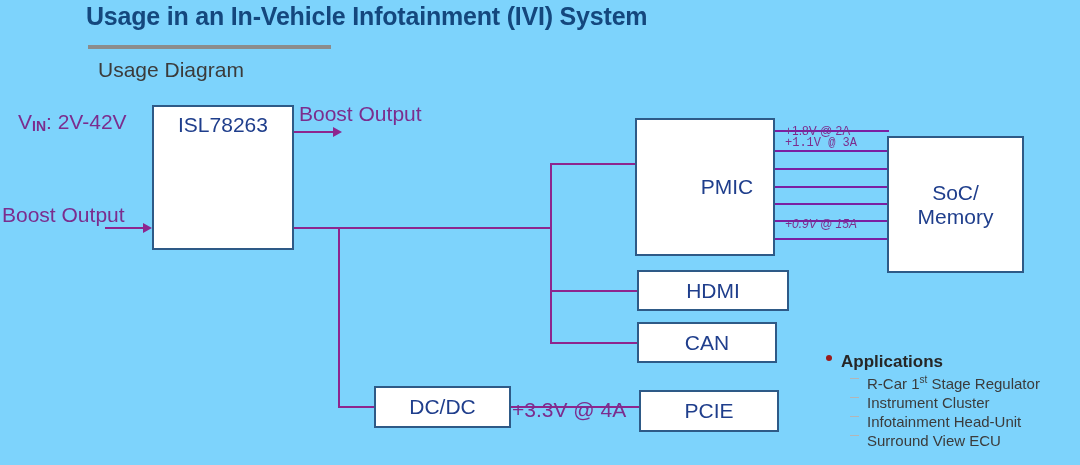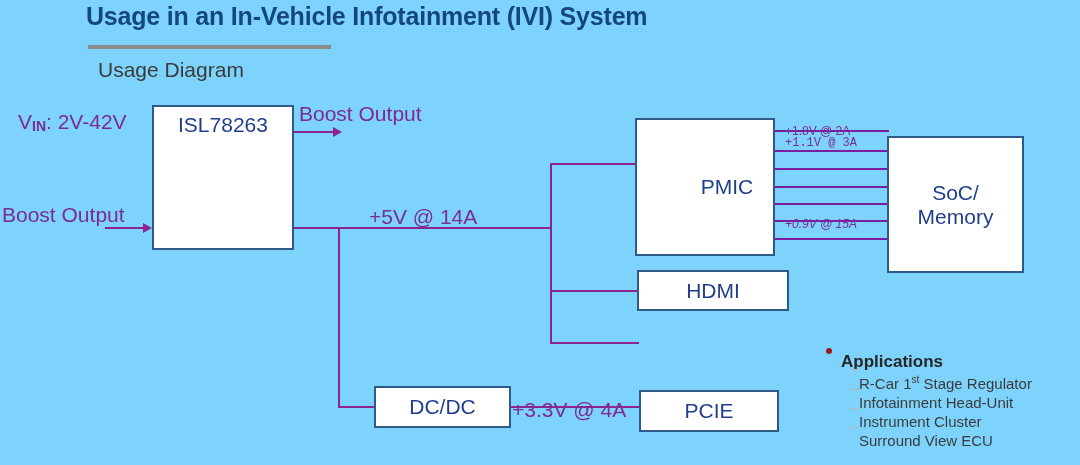--- a/index.html
+++ b/index.html
@@ -104,40 +104,41 @@
   #lbl-r7 { left: 785px; top: 217px; font-style: italic; }
 
   
   #apps {
     left: 826px;
     top: 352px;
     width: 250px;
   }
   #apps-head-row {
     display: flex;
-    align-items: flex-start;
+    align-items: center;
     gap: 9px;
   }
   #apps-bullet {
     width: 6px; height: 6px;
     border-radius: 50%;
     background: #9B1B1B;
     flex: none;
     position: relative;
     top: -4px;
   }
   #apps-head-text {
     font-size: 17px;
     font-weight: bold;
     color: #262626;
     white-space: nowrap;
   }
   .app-item-row {
     display: flex;
-    align-items: flex-start;
+    align-items: center;
+    gap: 8px;
     margin-left: 24px;
     margin-top: 2px;
   }
   .app-dash {
     width: 9px; height: 1px;
     background: #B5B5B5;
     flex: none;
     position: relative;
     top: -5px;
   }
@@ -189,58 +190,60 @@
   <div class="abs block" id="blk-pmic">
     <span class="block-label">PMIC</span>
   </div>
   <div class="abs block" id="blk-soc">
     <span class="block-label">SoC/
 Memory</span>
   </div>
   <div class="abs block" id="blk-hdmi">
     <span class="block-label">HDMI</span>
   </div>
+  <div class="abs block" id="blk-can">
+    <span class="block-label">CAN</span>
+  </div>
   <div class="abs block" id="blk-dcdc">
     <span class="block-label">DC/DC</span>
   </div>
   <div class="abs block" id="blk-pcie">
     <span class="block-label">PCIE</span>
   </div>
 
   <div class="abs plabel plabel-lg" id="lbl-vin"><span>V</span><sub>IN</sub><span>: 2V-42V</span></div>
 
   <div class="abs plabel plabel-lg" id="lbl-boost-top">Boost Output</div>
   <div class="abs plabel plabel-lg" id="lbl-boost-left">Boost Output</div>
-  <div class="abs plabel plabel-lg" id="lbl-5v">+5V @ 14A</div>
   <div class="abs plabel plabel-lg" id="lbl-33v">+3.3V @ 4A</div>
 
   <div class="abs plabel plabel-sm" id="lbl-r1">+1.8V @ 2A</div>
   <div class="abs plabel plabel-sm" id="lbl-r2">+1.1V @ 3A</div>
   <div class="abs plabel plabel-sm" id="lbl-r7">+0.9V @ 15A</div>
 
   <div class="abs" id="apps">
     <div id="apps-head-row">
       <span id="apps-bullet"></span>
       <span id="apps-head-text">Applications</span>
     </div>
 
     <div class="app-item-row">
       <span class="app-dash"></span>
       <span class="app-text"><span>R-Car 1</span><sup>st</sup><span> Stage Regulator</span></span>
     </div>
 
     <div class="app-item-row">
       <span class="app-dash"></span>
+      <span class="app-text">Instrument Cluster</span>
+    </div>
+
+    <div class="app-item-row">
+      <span class="app-dash"></span>
       <span class="app-text">Infotainment Head-Unit</span>
     </div>
 
     <div class="app-item-row">
       <span class="app-dash"></span>
-      <span class="app-text">Instrument Cluster</span>
-    </div>
-
-    <div class="app-item-row">
-      <span class="app-dash"></span>
       <span class="app-text">Surround View ECU</span>
     </div>
   </div>
 
 </div>
 
 </body></html>

